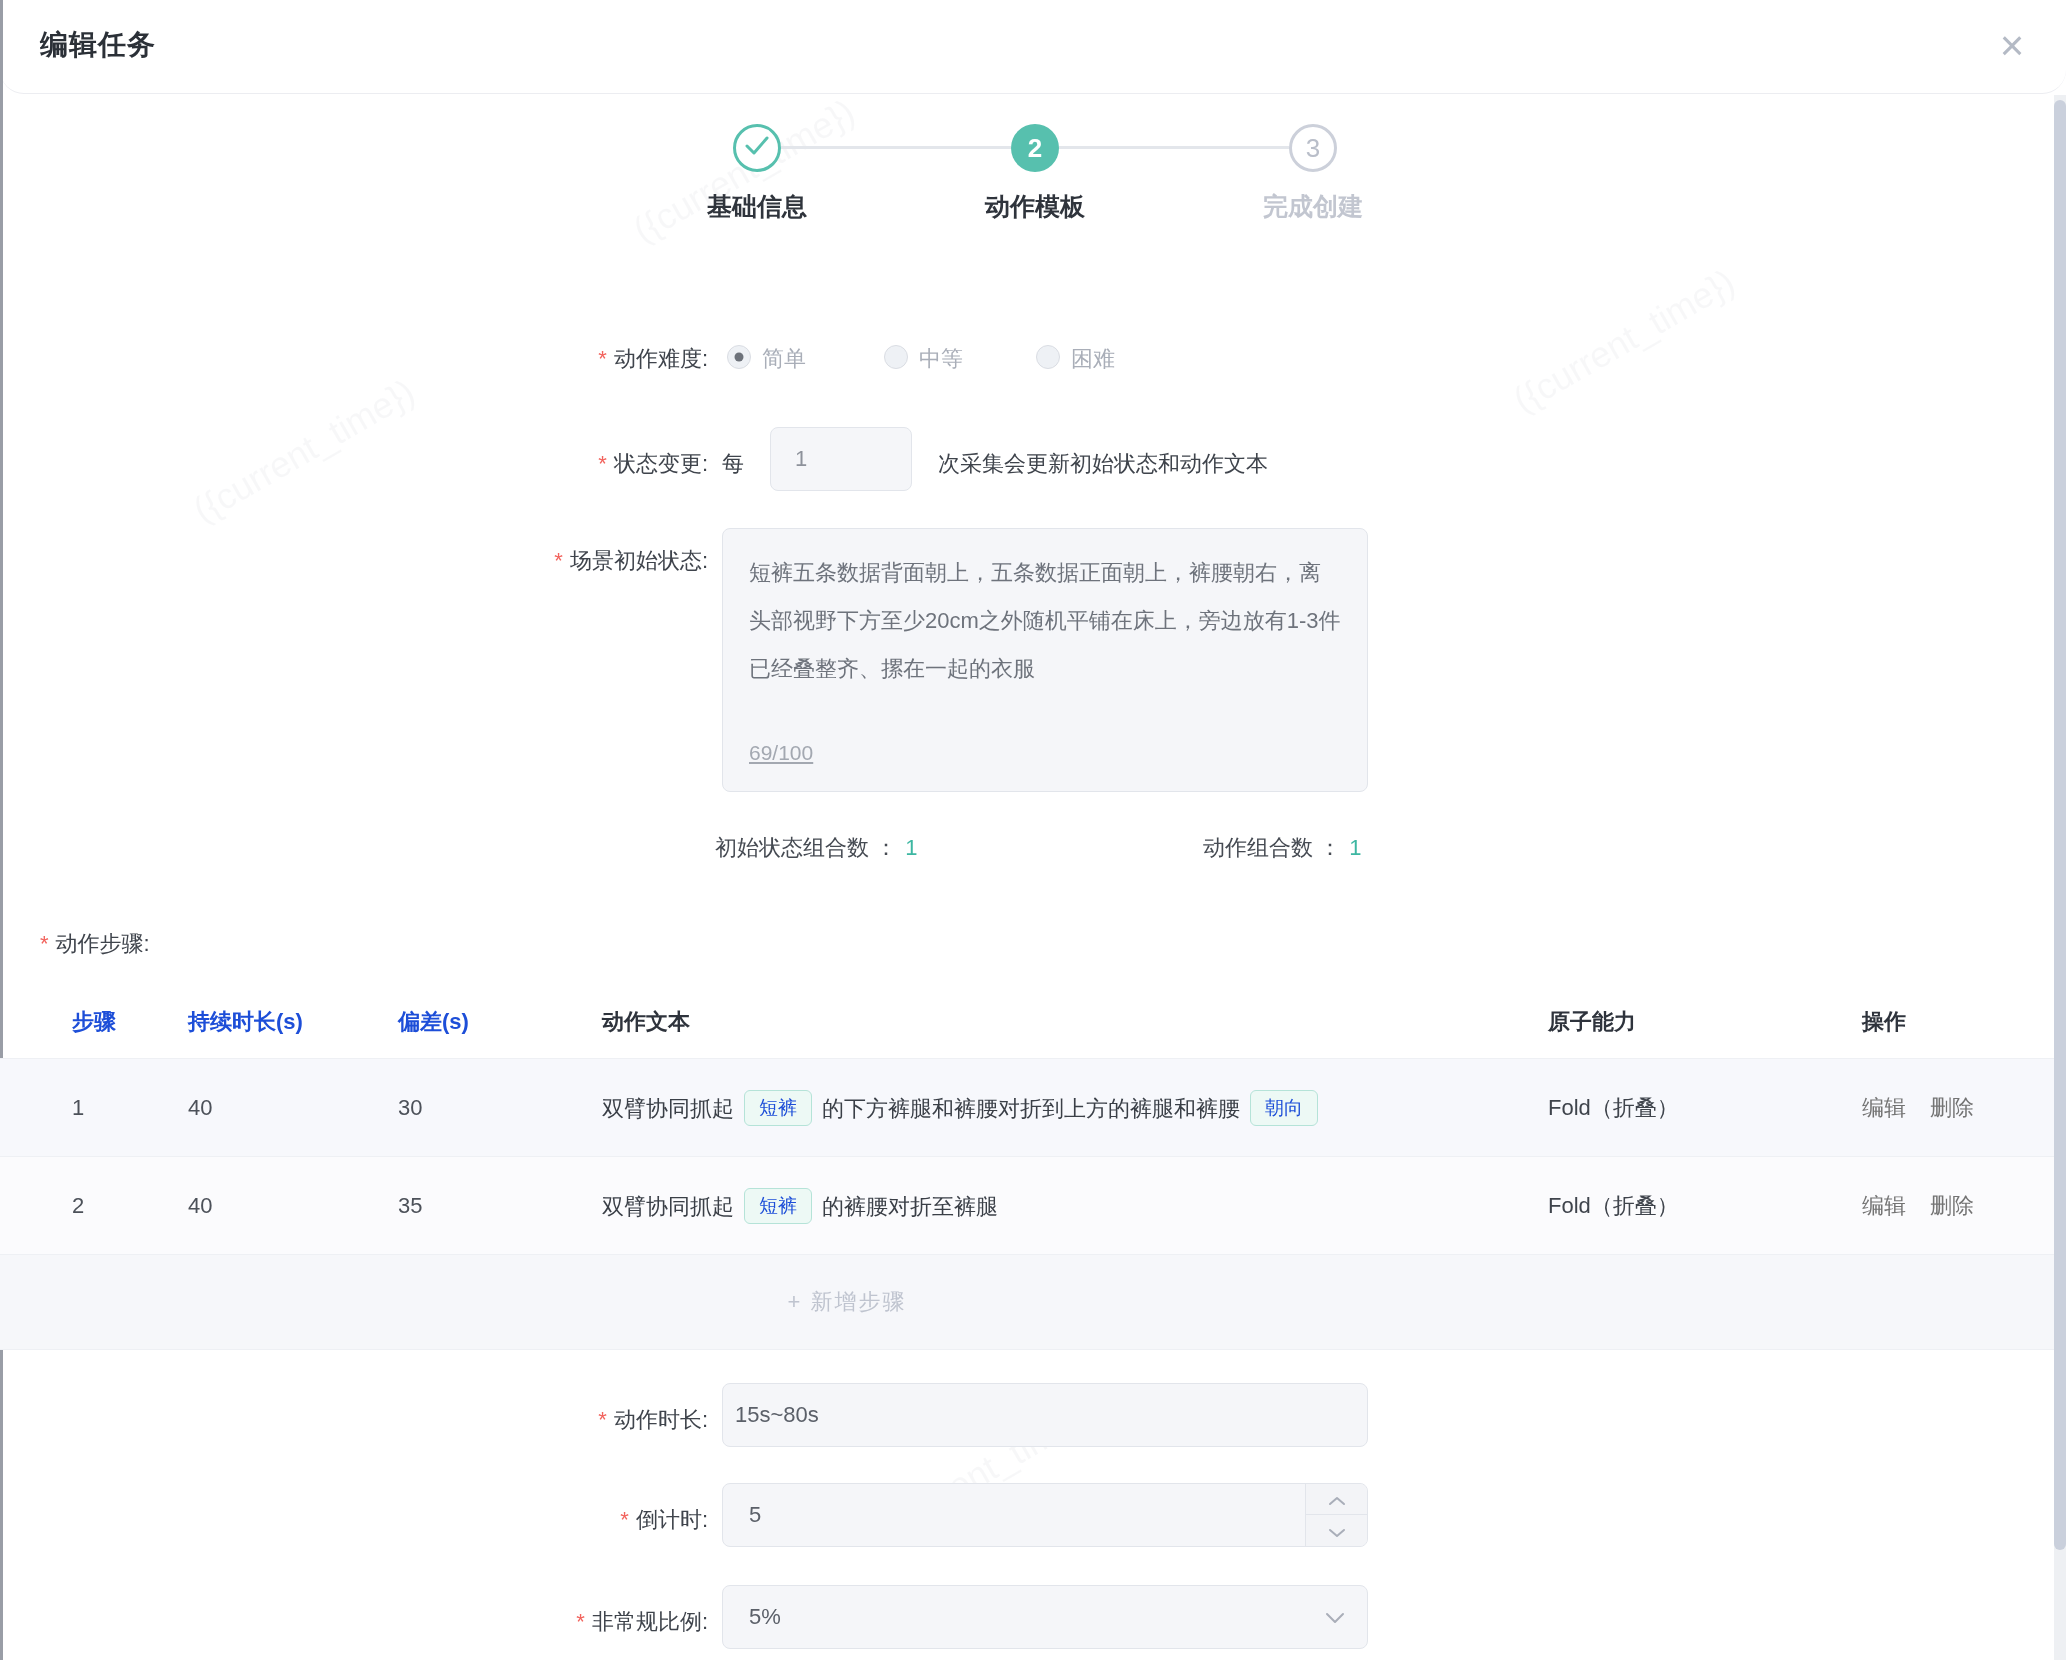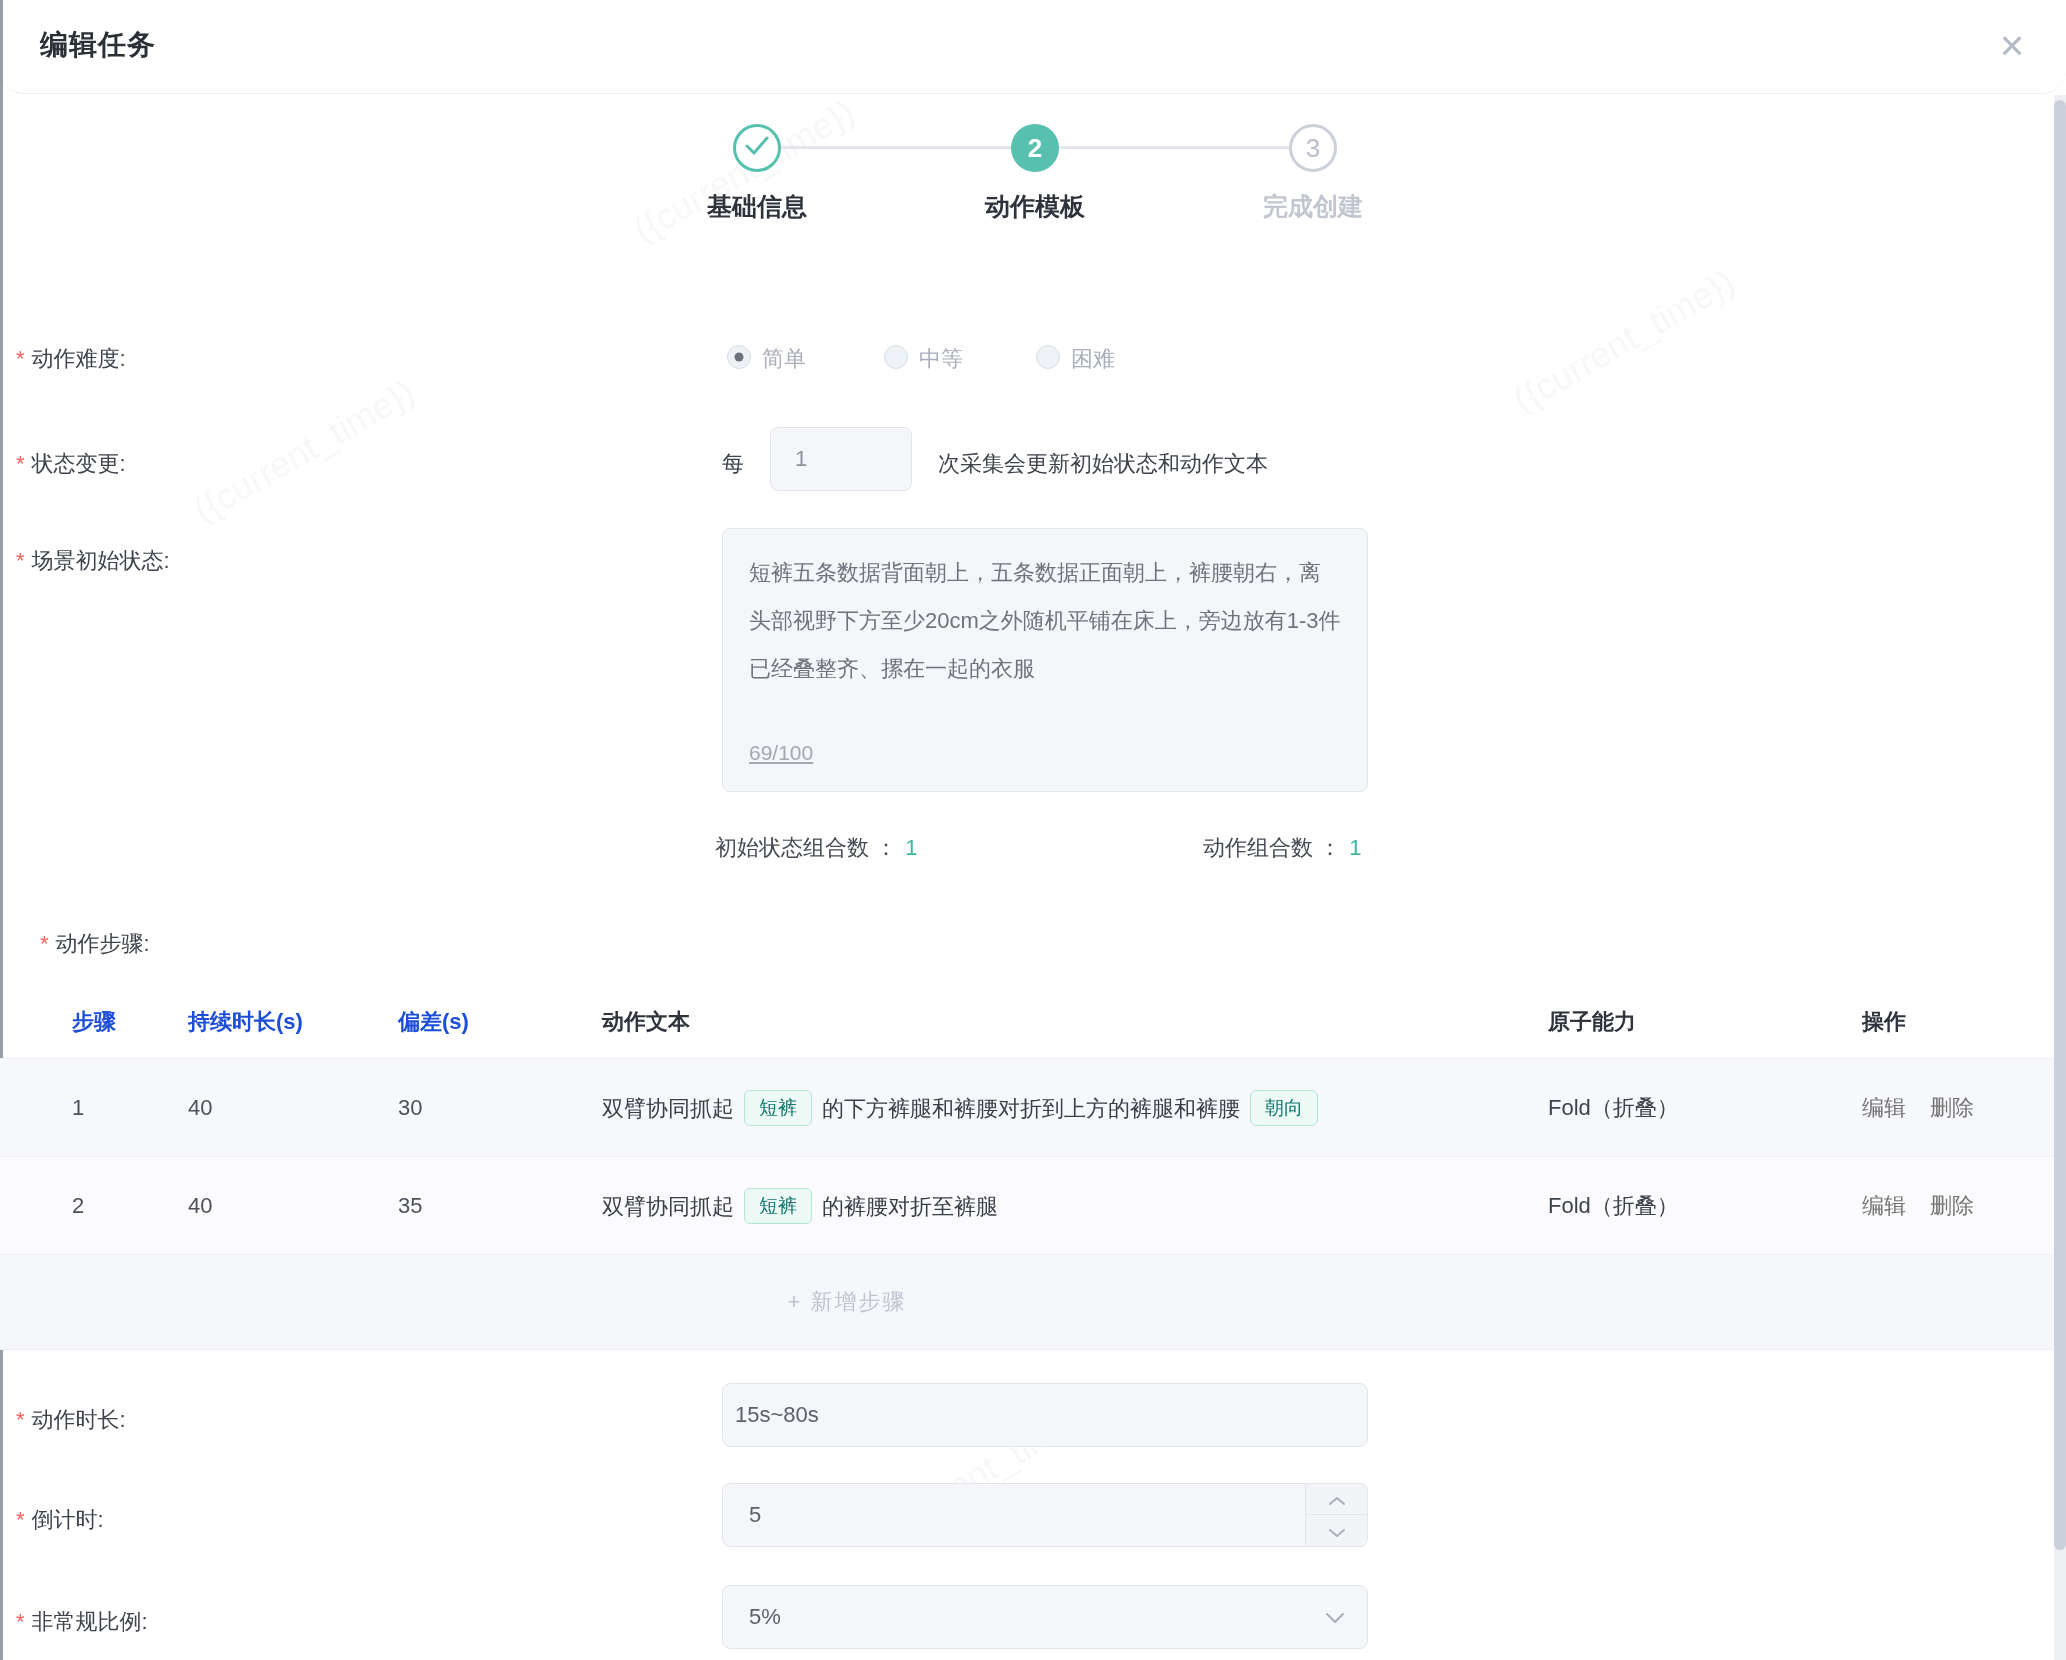--- a/index.html
+++ b/index.html
@@ -20,21 +20,21 @@
   
   .step-circle{position:absolute;top:124px;width:48px;height:48px;border-radius:50%;box-sizing:border-box;
     display:flex;align-items:center;justify-content:center;background:#fff;}
   .step-done{border:3px solid #57c0ae;}
   .step-active{background:#57c0ae;color:#fff;font-size:26px;font-weight:600;}
   .step-pending{border:3px solid #ccd0da;color:#b9bec9;font-size:26px;font-weight:500;}
   .step-line{position:absolute;top:146px;height:3px;background:#e3e6eb;}
   .step-label{position:absolute;top:190px;width:240px;text-align:center;font-size:25px;font-weight:700;color:#2f343c;}
   .step-label.pending{color:#c2c6d0;font-weight:600;}
   
-  .flabel{position:absolute;left:16px;width:700px;text-align:left;font-size:22px;color:#3f444c;line-height:32px;}
+  .flabel{position:absolute;left:8px;width:700px;text-align:right;font-size:22px;color:#3f444c;line-height:32px;}
   .req{color:#f2635d;margin-right:7px;}
   .ftext{font-size:22px;color:#3f444c;line-height:32px;}
   .input-box{position:absolute;box-sizing:border-box;background:#f5f6f9;border:1px solid #e2e5eb;border-radius:8px;
     font-size:22px;color:#5b6069;display:flex;align-items:center;}
   
   .radio-dot{position:absolute;top:345px;width:24px;height:24px;border-radius:50%;background:#eef1f5;border:1px solid #dadde3;box-sizing:border-box;}
   .radio-dot .inner{position:absolute;left:50%;top:50%;width:9px;height:9px;border-radius:50%;background:#6d727a;transform:translate(-50%,-50%);}
   .radio-label{position:absolute;top:344px;font-size:22px;color:#a9aeb8;}
   
   .textarea{position:absolute;left:722px;top:528px;width:646px;height:264px;box-sizing:border-box;
@@ -46,21 +46,21 @@
   
   .trow{position:absolute;left:0;width:2066px;}
   .thead{top:985px;height:73px;}
   .thead .c{font-weight:700;color:#1d4ed8;}
   .r1{top:1058px;height:98px;background:#f7f8fc;border-top:1px solid #eef0f4;}
   .r2{top:1156px;height:98px;background:#fbfbfd;border-top:1px solid #eef0f4;}
   .radd{top:1254px;height:94px;background:#f6f7fa;border-top:1px solid #eef0f4;border-bottom:1px solid #eef0f4;}
   .c{position:absolute;top:50%;transform:translateY(-50%);font-size:22px;color:#4c5159;white-space:nowrap;}
   .c1{left:72px;} .c2{left:188px;text-align:right;} .c3{left:398px;} .c4{left:602px;color:#3a3f47;} .c5{left:1548px;color:#3f444c;} .c6{left:1862px;}
   .tag{display:inline-block;margin:0 10px;padding:4px 14px;border-radius:6px;background:#edf9f5;
-    border:1px solid #b5e3d8;color:#0f766e;font-size:19px;line-height:26px;vertical-align:2px;}
+    border:1px solid #b5e3d8;color:#1d4ed8;font-size:19px;line-height:26px;vertical-align:2px;}
   .op-link{color:#737373;font-size:22px;cursor:pointer;}
   .op-link + .op-link{margin-left:24px;}
   .add-step{position:absolute;left:0;width:1694px;top:50%;transform:translateY(-50%);
     text-align:center;font-size:22px;color:#bfc4cf;cursor:pointer;letter-spacing:2px;}
   
   .spin{position:absolute;right:0;top:0;width:62px;height:100%;box-sizing:border-box;border-left:1px solid #e2e5eb;}
   .spin-btn{position:absolute;left:0;width:100%;height:50%;box-sizing:border-box;background:#f3f4f7;
     display:flex;align-items:center;justify-content:center;cursor:pointer;}
   .spin-up{top:0;border-bottom:1px solid #e2e5eb;border-radius:0 7px 0 0;}
   .spin-down{bottom:0;border-radius:0 0 7px 0;}

